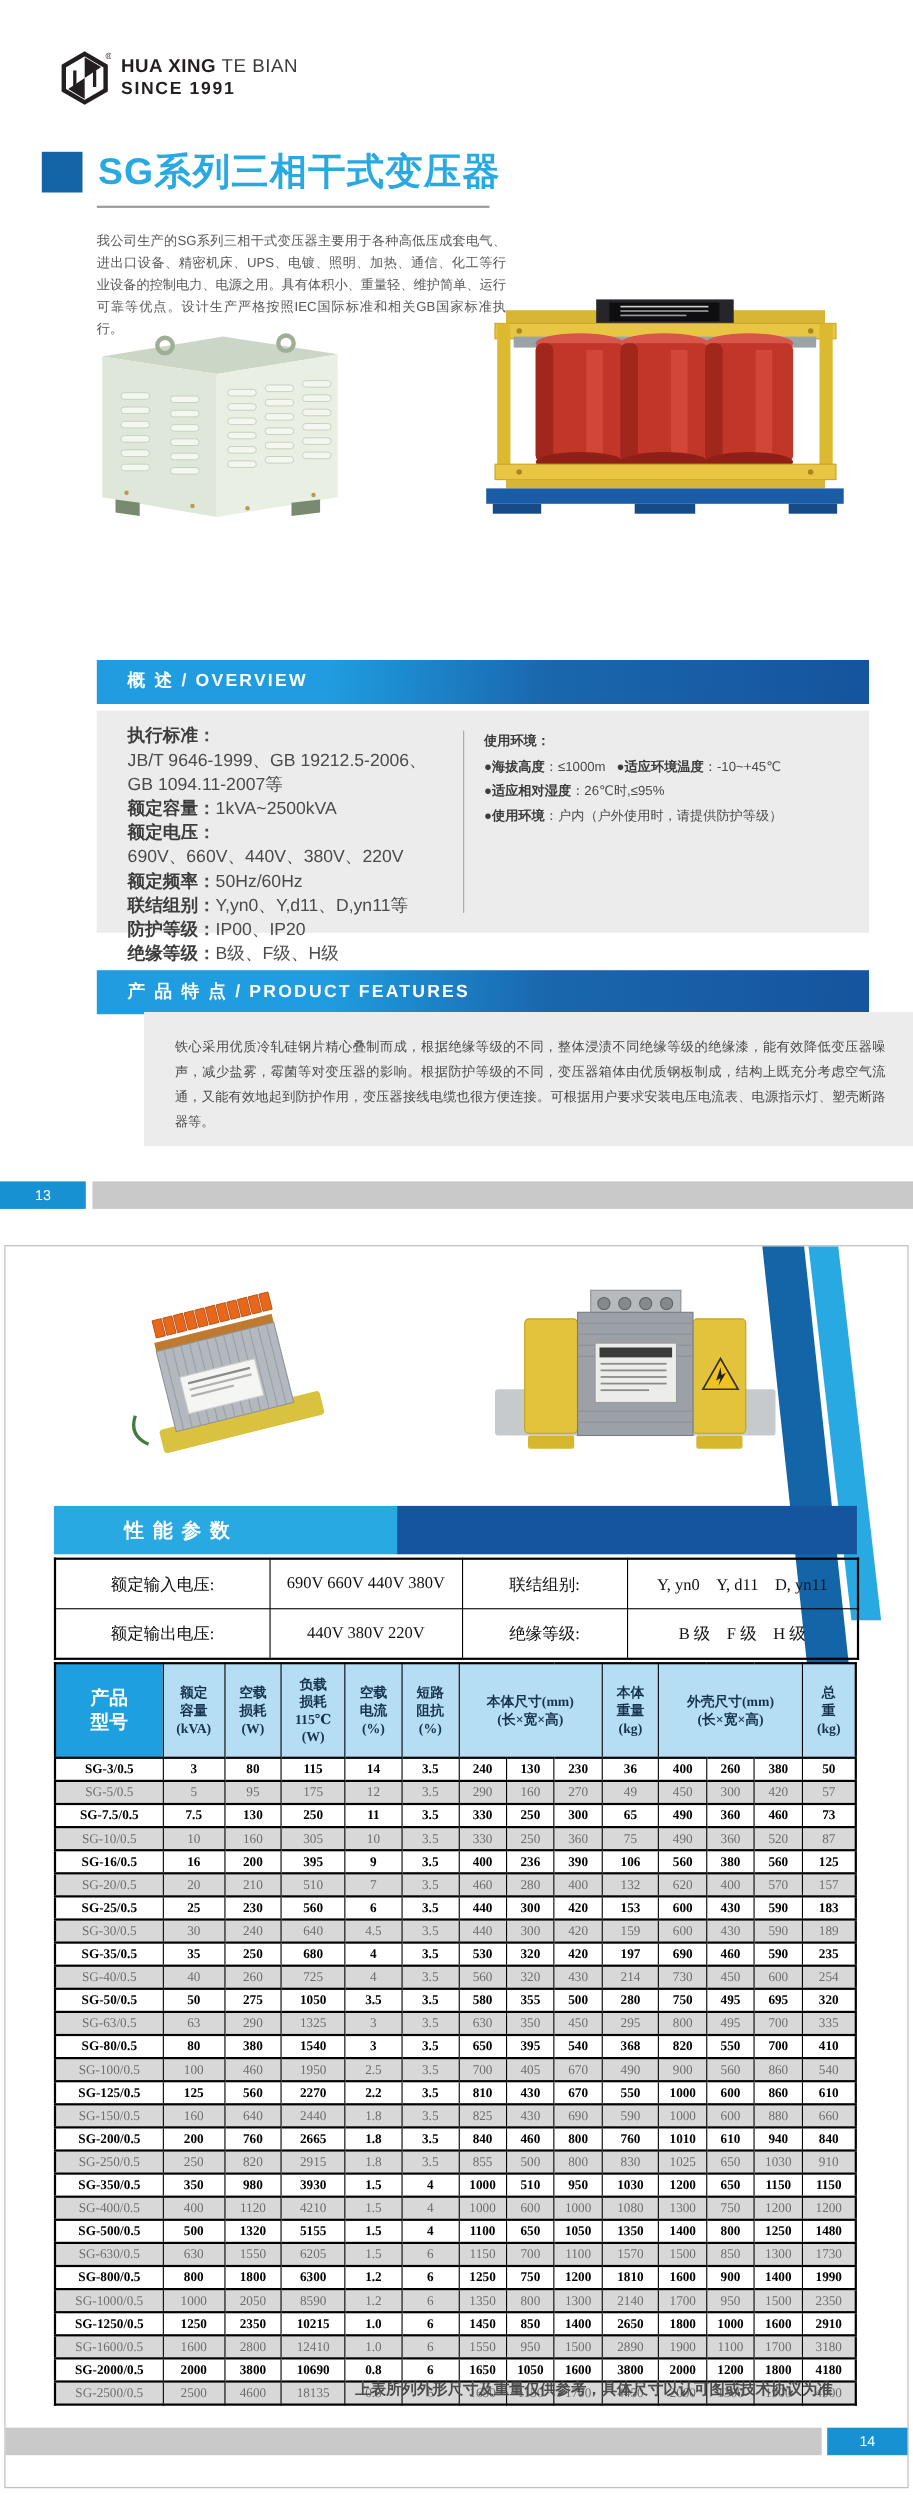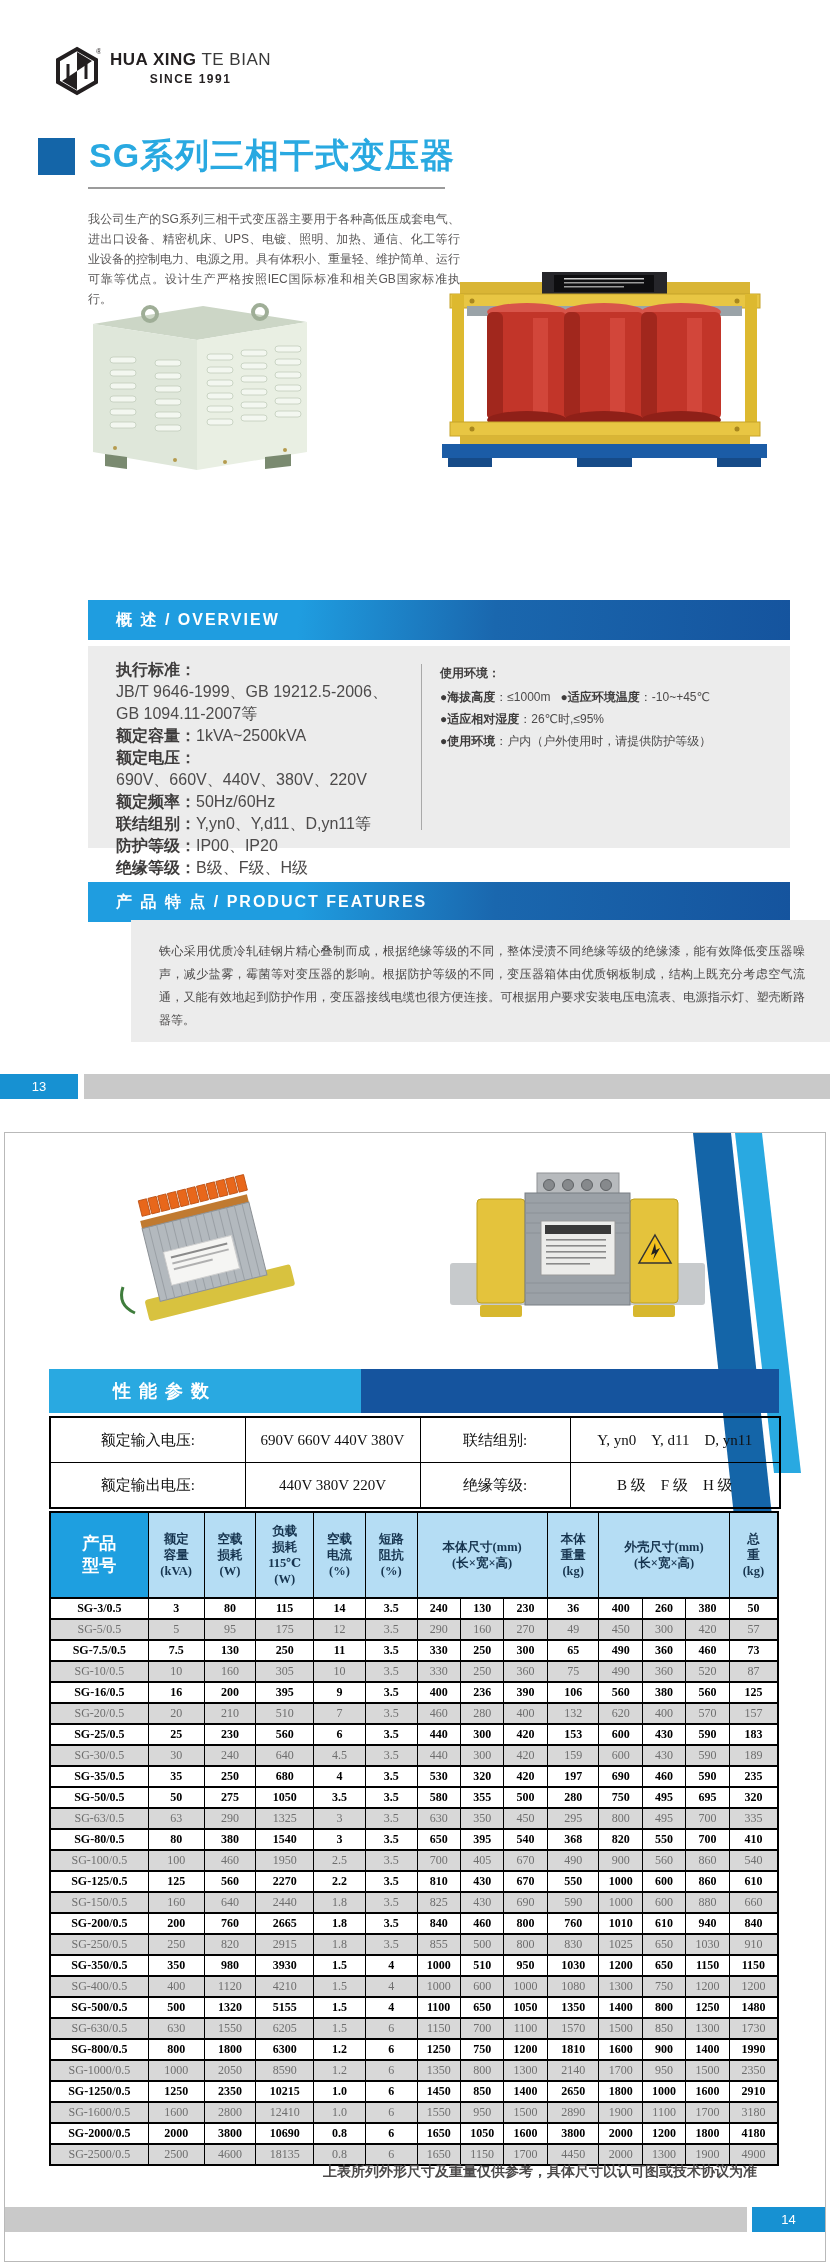--- a/index.html
+++ b/index.html
@@ -1,25 +1,25 @@
 <!DOCTYPE html>
 <html style="--accent: #29a9e1; --accent-dark: #15549e; --band-light: #1f9de0; --title-square: #1465a8; --marker-blue: #1791d2; --panel-gray: #ececec; --bar-gray: #c9c9c9; --header-cell: #b5ddf4; --model-header: #1e9fe0; --row-gray: #d8d8d8;"><head>
 <meta charset="utf-8">
 <style>
   html,body{margin:0;padding:0;background:#fff;}
   #page{position:relative;width:830px;height:2268px;background:#fff;overflow:hidden;
         font-family:"Liberation Sans","DejaVu Sans",sans-serif;color:#3c3c3c;}
 
   
   .logo{position:absolute;left:55px;top:46px;display:flex;align-items:flex-start;}
-  .logo-text{margin-left:9px;padding-top:4px;color:#231f20;text-align:center;}
+  .logo-text{margin-left:9px;padding-top:4px;color:#231f20;}
   .logo-line1{font-size:17px;letter-spacing:.5px;}
   .logo-line1 .strong{font-weight:bold;}
   .logo-line1 .light{font-weight:normal;color:#3a3a3a;}
-  .logo-line2{font-size:12px;font-weight:bold;letter-spacing:1.5px;margin-top:2px;}
+  .logo-line2{font-size:16px;font-weight:bold;letter-spacing:1.5px;margin-top:2px;}
 
   
   .title-square{position:absolute;left:38px;top:138px;width:37px;height:37px;background:var(--title-square,#1465a8);}
   .page-title{position:absolute;left:89px;top:133px;font-size:34px;font-weight:bold;
               color:var(--accent,#29a9e1);letter-spacing:1px;}
   .title-line{position:absolute;left:88px;top:187px;width:357px;height:2px;background:#9b9b9b;}
 
   
   .intro{position:absolute;left:88px;top:197px;width:372px;font-size:12px;line-height:20px;
          color:#595757;text-align:justify;}
@@ -534,20 +534,36 @@
             <td>3.5</td>
             <td>530</td>
             <td>320</td>
             <td>420</td>
             <td>197</td>
             <td>690</td>
             <td>460</td>
             <td>590</td>
             <td>235</td>
           </tr>
+          <tr class="gray">
+            <td class="model">SG-40/0.5</td>
+            <td>40</td>
+            <td>260</td>
+            <td>725</td>
+            <td>4</td>
+            <td>3.5</td>
+            <td>560</td>
+            <td>320</td>
+            <td>430</td>
+            <td>214</td>
+            <td>730</td>
+            <td>450</td>
+            <td>600</td>
+            <td>254</td>
+          </tr>
           <tr class="white">
             <td class="model">SG-50/0.5</td>
             <td>50</td>
             <td>275</td>
             <td>1050</td>
             <td>3.5</td>
             <td>3.5</td>
             <td>580</td>
             <td>355</td>
             <td>500</td>

